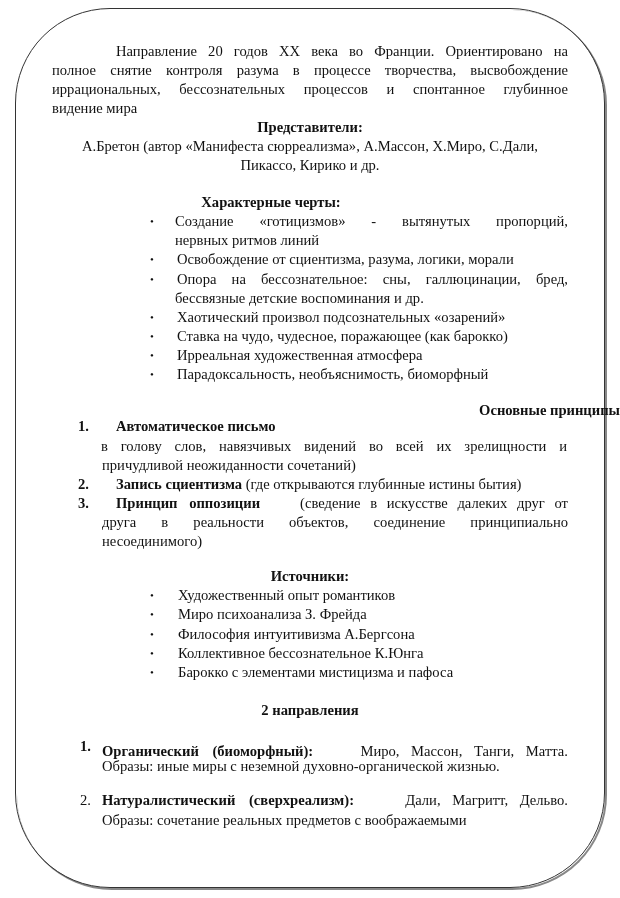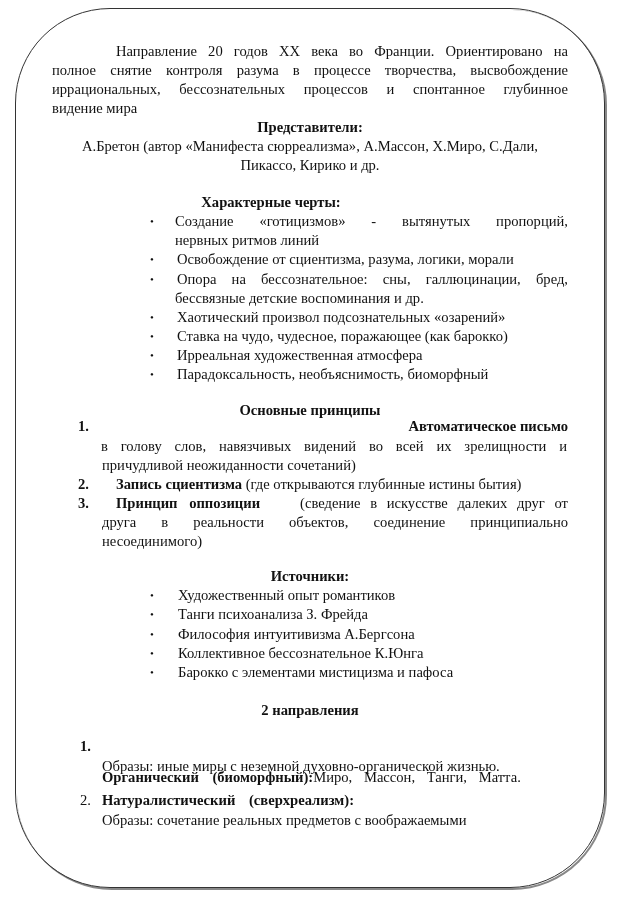--- a/index.html
+++ b/index.html
@@ -53,24 +53,24 @@
   <span class="bullet" style="left:150px;top:327px;">•</span>
   <div class="line" style="left:177px;top:327px;">Ставка на чудо, чудесное, поражающее (как барокко)</div>
 
   <span class="bullet" style="left:150px;top:346px;">•</span>
   <div class="line" style="left:177px;top:346px;">Ирреальная художественная атмосфера</div>
 
   <span class="bullet" style="left:150px;top:365px;">•</span>
   <div class="line" style="left:177px;top:365px;">Парадоксальность, необъяснимость, биоморфный</div>
 </div>
 
-<div class="line center bold" style="top:401px;">Основные принципы</div>
+<div class="line center bold" style="top:401px;text-align:right;">Основные принципы</div>
 <div>
   <span class="num" style="left:78px;top:417px;">1.</span>
-  <div class="line" style="left:116px;width:452px;top:417px;display:flex;justify-content:flex-end;">
+  <div class="line" style="left:116px;width:452px;top:417px;display:flex;justify-content:space-between;">
     <span class="bold">Автоматическое письмо</span>
   </div>
   <div class="line just" style="left:101px;width:466px;top:437px;">в голову слов, навязчивых видений во всей их зрелищности и</div>
   <div class="line" style="left:102px;top:456px;">причудливой неожиданности сочетаний)</div>
 
   <span class="num" style="left:78px;top:475px;">2.</span>
   <div class="line" style="left:116px;top:475px;">
     <span class="bold">Запись сциентизма</span><span> (где открываются глубинные истины бытия)</span>
   </div>
 
@@ -81,36 +81,37 @@
   </div>
   <div class="line just" style="left:102px;width:466px;top:513px;">друга в реальности объектов, соединение принципиально</div>
   <div class="line" style="left:102px;top:532px;">несоединимого)</div>
 </div>
 
 <div class="line center bold" style="top:567px;">Источники:</div>
 <div>
   <span class="bullet" style="left:150px;top:586px;">•</span>
   <div class="line" style="left:178px;top:586px;">Художественный опыт романтиков</div>
   <span class="bullet" style="left:150px;top:605px;">•</span>
-  <div class="line" style="left:178px;top:605px;">Танги психоанализа З. Фрейда</div>
+  <div class="line" style="left:178px;top:605px;">Миро психоанализа З. Фрейда</div>
   <span class="bullet" style="left:150px;top:625px;">•</span>
   <div class="line" style="left:178px;top:625px;">Философия интуитивизма А.Бергсона</div>
   <span class="bullet" style="left:150px;top:644px;">•</span>
   <div class="line" style="left:178px;top:644px;">Коллективное бессознательное К.Юнга</div>
   <span class="bullet" style="left:150px;top:663px;">•</span>
   <div class="line" style="left:178px;top:663px;">Барокко с элементами мистицизма и пафоса</div>
 </div>
 
 <div class="line center bold" style="top:701px;">2 направления</div>
 <div>
   <span class="num" style="left:80px;top:737px;">1.</span>
-  <div class="line" style="left:102px;width:466px;top:768px;display:flex;justify-content:flex-start;">
+  <div class="line" style="left:102px;width:466px;top:742px;display:flex;justify-content:space-between;">
     <span class="bold" style="word-spacing:10px;">Органический (биоморфный):</span>
       <span style="word-spacing:8px;"> Миро, Массон, Танги, Матта.</span>
   </div>
   <div class="line" style="left:102px;top:757px;">Образы: иные миры с неземной духовно-органической жизнью.</div>
 
   <span class="num-normal" style="left:80px;top:791px;">2.</span>
   <div class="line" style="left:102px;width:466px;top:791px;display:flex;justify-content:space-between;">
     <span class="bold" style="word-spacing:10px;">Натуралистический (сверхреализм):</span>
+      <span style="word-spacing:8px;"> Дали, Магритт, Дельво.</span>
   </div>
   <div class="line" style="left:102px;top:811px;">Образы: сочетание реальных предметов с воображаемыми</div>
 </div>
 
 </body></html>

